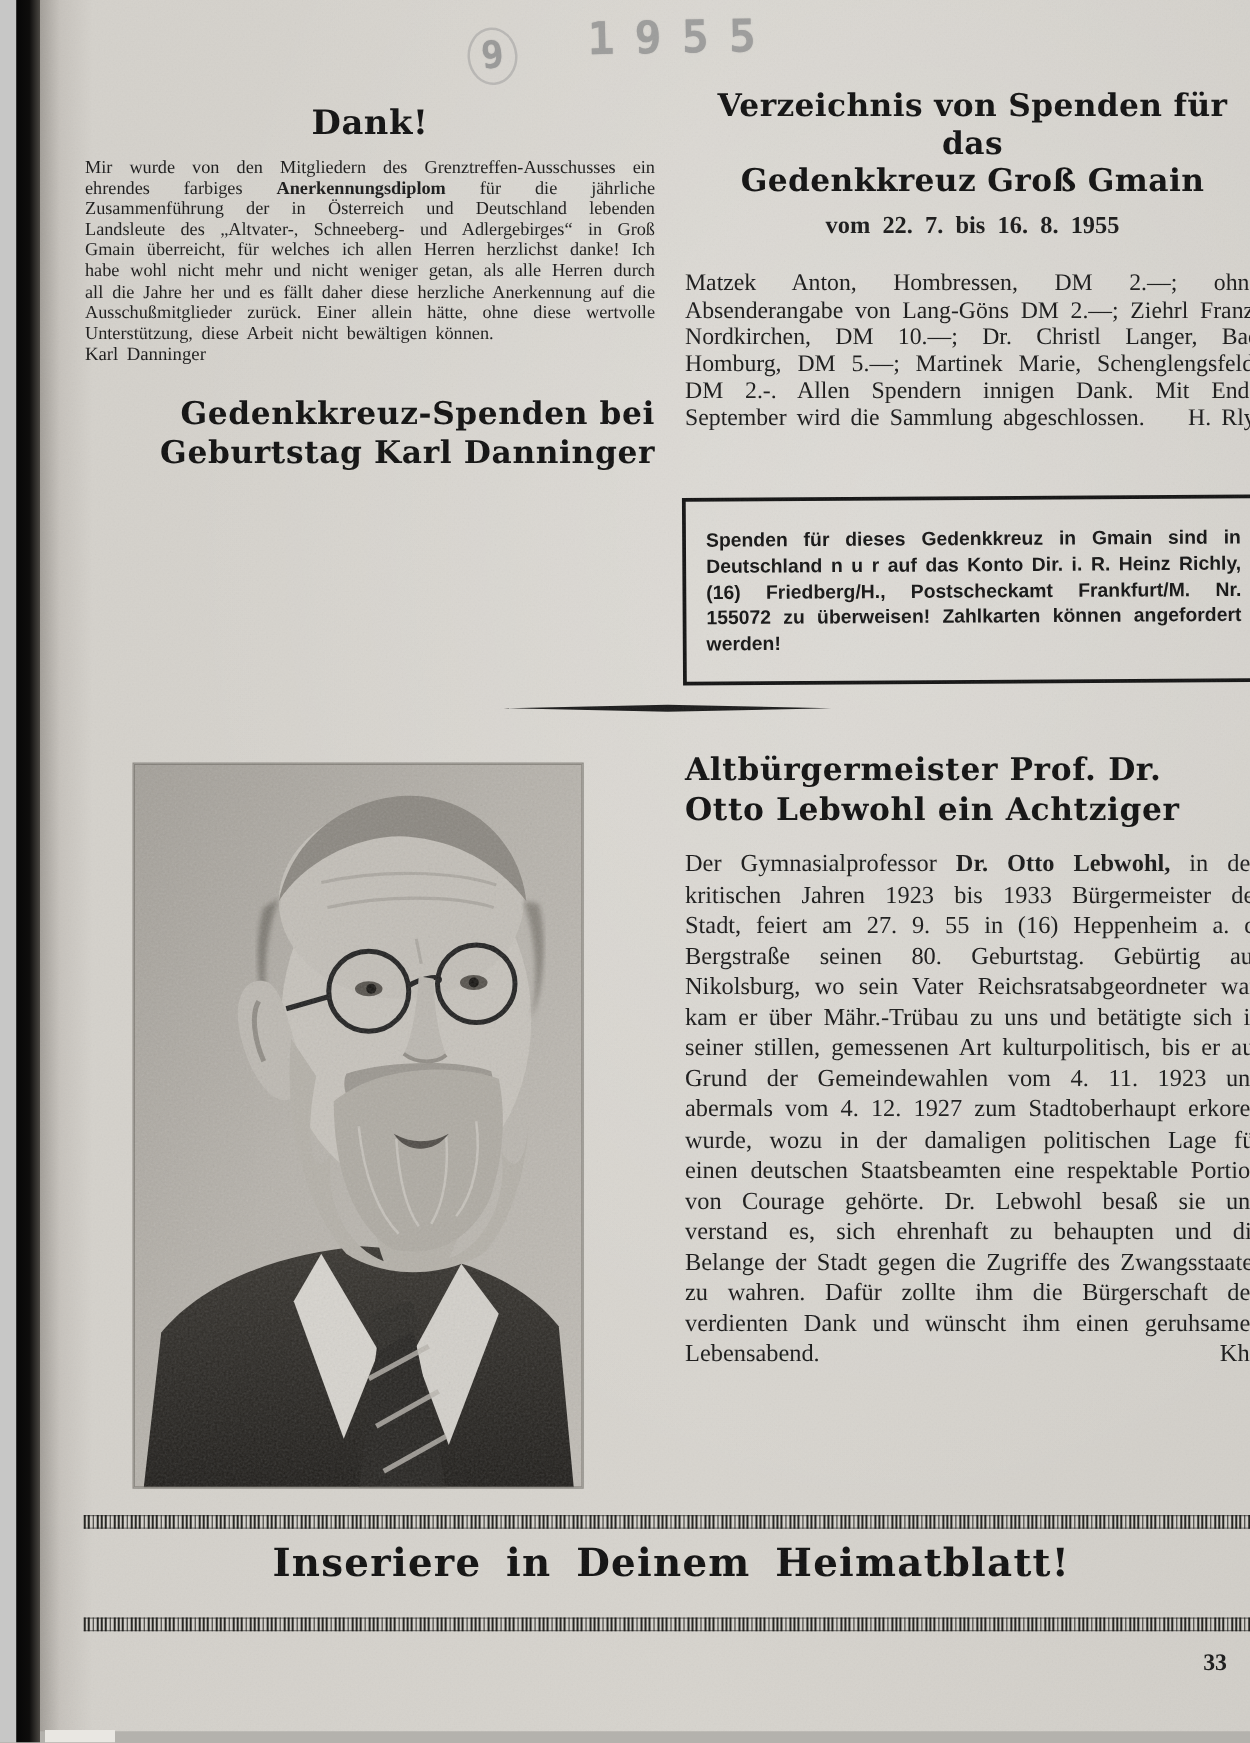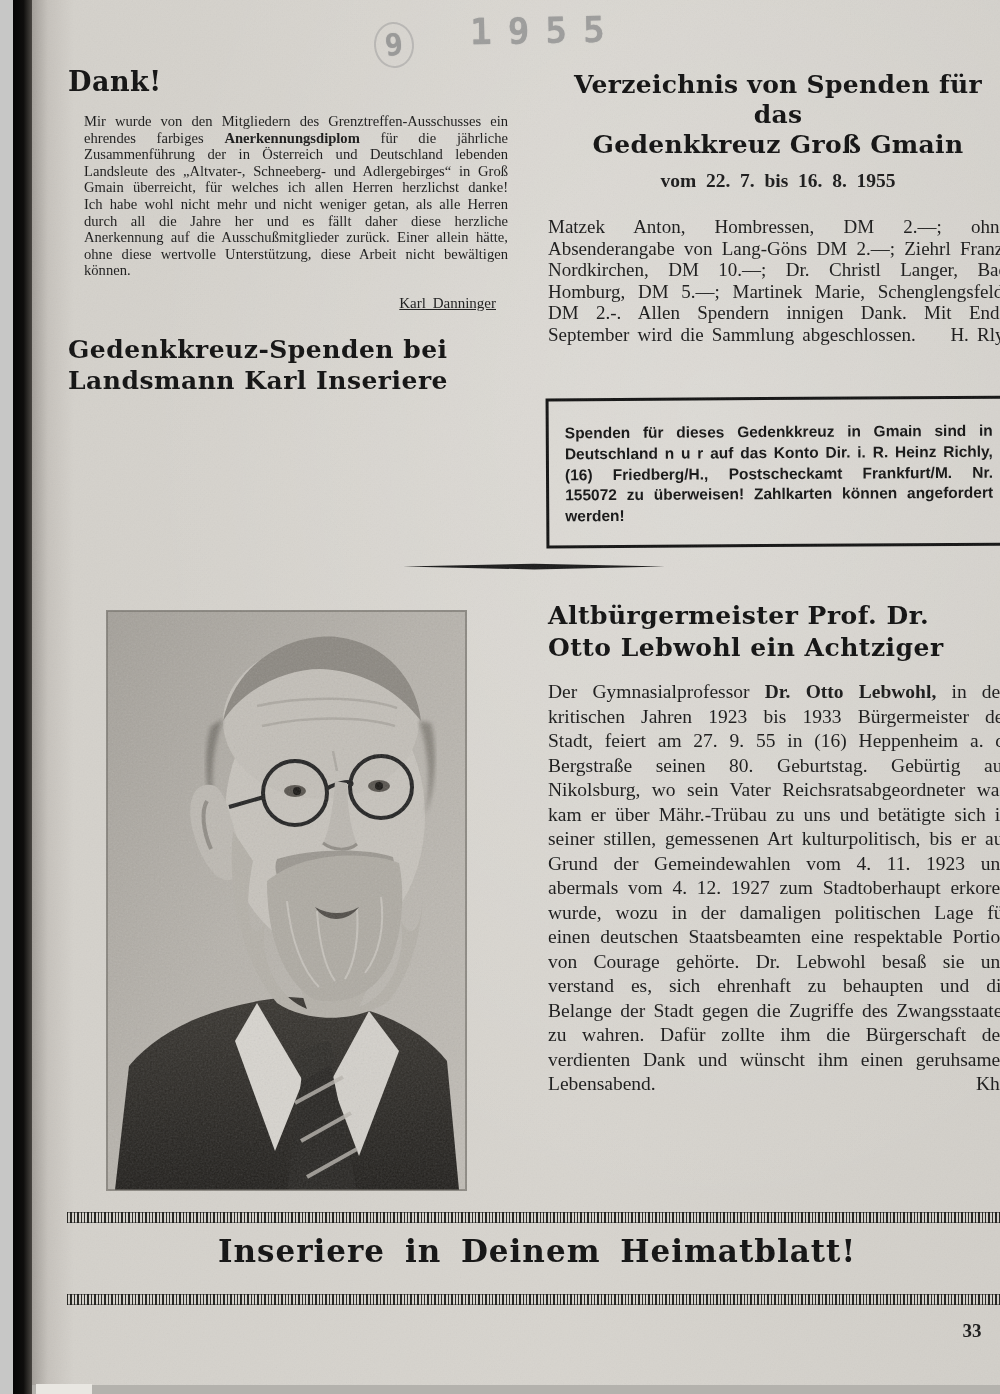--- a/index.html
+++ b/index.html
@@ -29,26 +29,26 @@
   #stamp-digit{left:342px;top:22px;width:36px;height:42px;font-size:30px;line-height:42px;text-align:center;
     border:2px solid rgba(150,150,150,.55);border-radius:50%;transform:rotate(-5deg);opacity:.85;}
   #stamp-year{left:438px;top:10px;font-size:36px;letter-spacing:16px;transform:rotate(-1deg);opacity:.8;}
 
   
   .headline{font-family:"DejaVu Serif","Liberation Serif",serif;font-weight:700;color:#121212;
     letter-spacing:.5px;}
   #col-left{position:absolute;left:36px;top:66px;width:456px;}
   #col-right{position:absolute;left:516px;top:70px;width:460px;}
 
-  #dank-title{font-size:27px;text-align:left;margin:0 0 12px 0;}
-  .body-sm{font-size:14.6px;line-height:16.6px;text-align:justify;word-spacing:.22em;margin:16px;}
+  #dank-title{font-size:27px;text-align:center;margin:17px 0 12px 0;}
+  .body-sm{font-size:14.6px;line-height:16.6px;text-align:justify;word-spacing:.22em;margin:0;}
   .body-sm.indent{text-indent:14px;}
-  .sig-right{font-size:15px;text-align:right;padding-right:28px;margin-top:1px;word-spacing:.2em;text-decoration:underline;}
-
-  #spenden-title{font-size:25px;line-height:31px;text-align:left;margin:22px 0 10px 0;}
+  .sig-right{font-size:15px;padding-right:28px;margin-top:1px;word-spacing:.2em;}
+
+  #spenden-title{font-size:25px;line-height:31px;text-align:right;margin:22px 0 10px 0;}
   .body-lg{font-size:19px;line-height:21.6px;text-align:justify;word-spacing:.18em;margin:0;}
 
   #verz-title{font-size:25px;line-height:30px;text-align:center;margin:0 0 10px 0;letter-spacing:.3px;}
   #verz-sub{font-size:19.5px;font-weight:700;text-align:center;margin:0 0 24px 0;word-spacing:.25em;}
   .sig-float{float:right;}
 
   #konto-box{position:absolute;left:514px;top:397px;width:428px;
     border:3px solid #141414;padding:22px 14px 18px 16px;transform:rotate(-.35deg);
     font-family:"Liberation Sans", sans-serif;font-weight:700;font-size:15.5px;line-height:20.8px;
     text-align:justify;word-spacing:.14em;color:#161616;}
@@ -85,21 +85,21 @@
     <div id="stamp-digit" class="stamp">9</div>
     <div id="stamp-year" class="stamp">1955</div>
 
     <div id="col-left">
       <h1 id="dank-title" class="headline">Dank!</h1>
       <p class="body-sm"><span>Mir wurde von den Mitgliedern des Grenztreffen-Ausschusses ein ehrendes farbiges </span><b>Anerkennungsdiplom</b><span> für die jährliche Zusammenführung der in Österreich und Deutschland lebenden Landsleute des „Altvater-, Schneeberg- und Adlergebirges“ in Groß Gmain überreicht, für welches ich allen Herren herzlichst danke! Ich habe wohl nicht mehr und nicht weniger getan, als alle Herren durch all die Jahre her und es fällt daher diese herzliche Anerkennung auf die Ausschußmitglieder zurück. Einer allein hätte, ohne diese wertvolle Unterstützung, diese Arbeit nicht bewältigen können.</span></p>
       <div class="sig-right">Karl Danninger</div>
 
       <h2 id="spenden-title" class="headline">
           <span style="display:block">Gedenkkreuz-Spenden bei</span>
-          <span style="display:block">Landsmann Karl Inseriere</span>
+          <span style="display:block">Geburtstag Karl Danninger</span>
         </h2>
     </div>
 
     <div id="col-right">
       <h2 id="verz-title" class="headline">
           <span style="display:block">Verzeichnis von Spenden für das</span>
           <span style="display:block">Gedenkkreuz Groß Gmain</span>
         </h2>
       <p id="verz-sub">vom 22. 7. bis 16. 8. 1955</p>
       <p class="body-lg"><span>Matzek Anton, Hombressen, DM 2.—; ohne Absenderangabe von Lang-Göns DM 2.—; Ziehrl Franz, Nordkirchen, DM 10.—; Dr. Christl Langer, Bad Homburg, DM 5.—; Martinek Marie, Schenglengsfeld, DM 2.-. Allen Spendern innigen Dank. Mit Ende September wird die Sammlung abgeschlossen.</span><span class="sig-float">H. Rly.</span></p>

